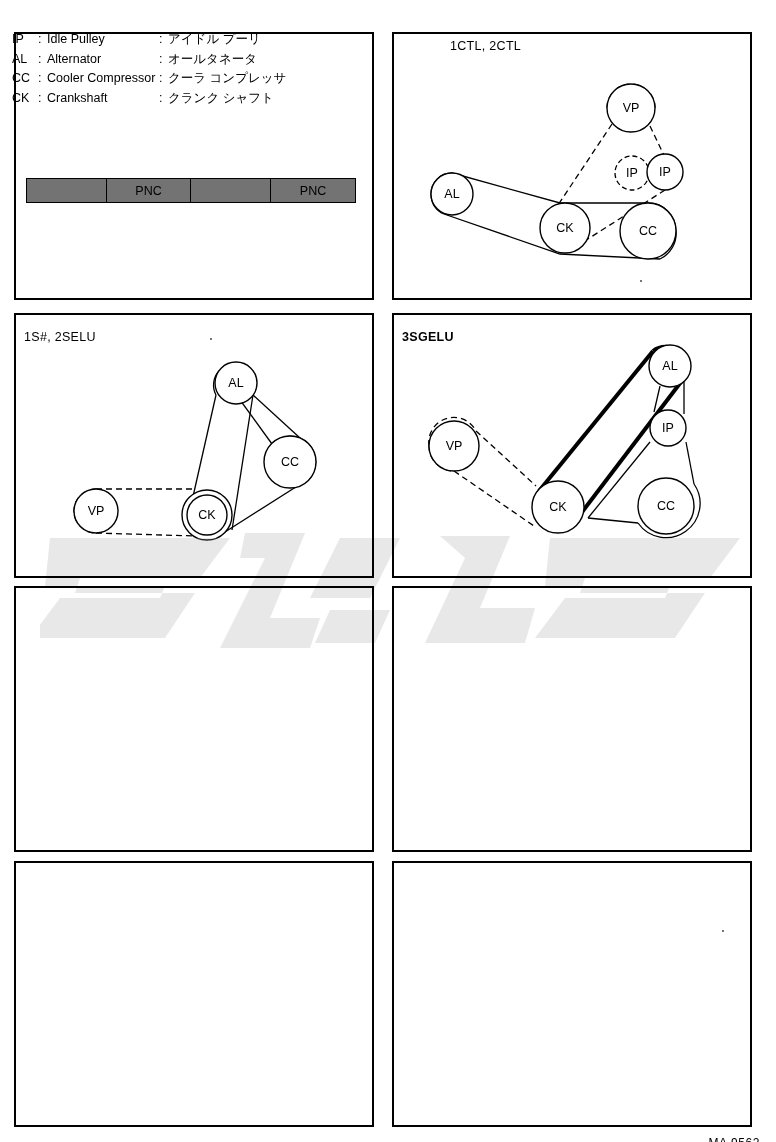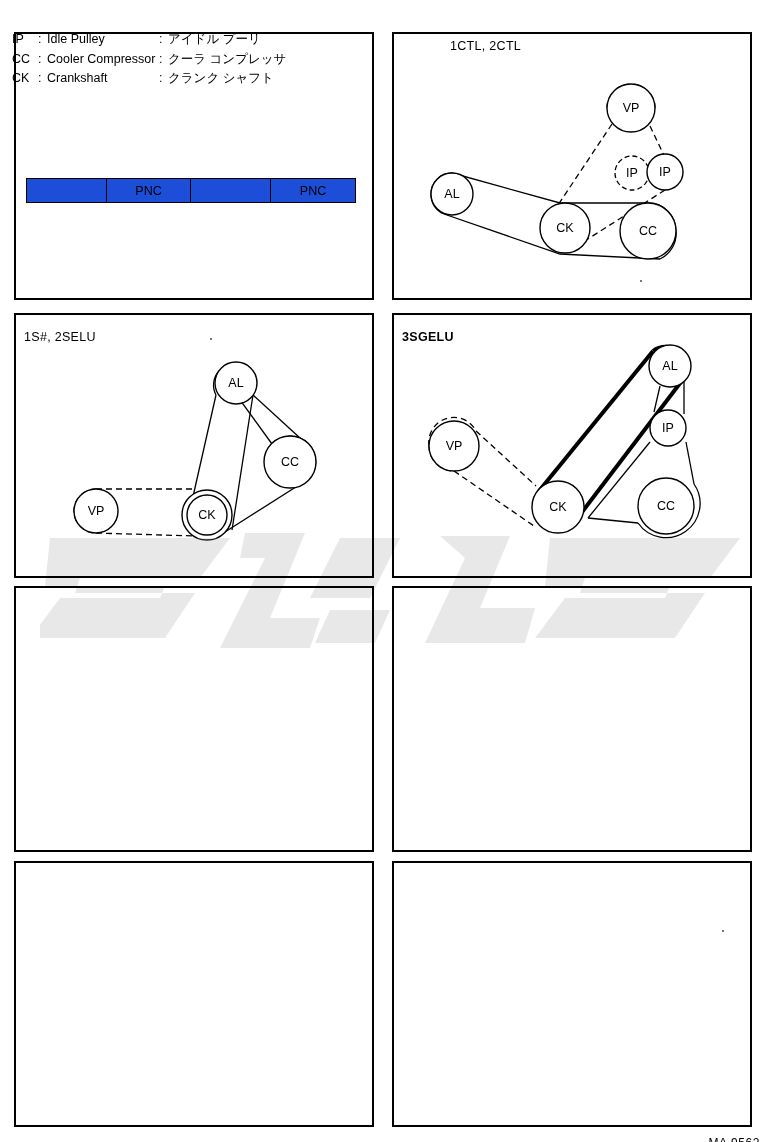--- a/index.html
+++ b/index.html
@@ -69,21 +69,21 @@
   .lg-jp { display: inline-block; }
 
   
   .pnc-table {
     position: absolute;
     left: 26px;
     top: 160px;
     width: 330px;
     border-collapse: collapse;
     z-index: 12;
-    background: #1d4ed8;
+    background: #737373;
   }
   .pnc-table td, .pnc-table th {
     border: 1px solid #000;
     height: 23px;
     font-size: 12.5px;
     font-weight: normal;
     text-align: center;
     padding: 0;
   }
   .pnc-sample { width: 80px; }
@@ -177,20 +177,23 @@
       <path d="M400,38 L470,38 L440,110 L495,110 L485,145 L385,145 L425,60 Z"></path>
       <path d="M510,40 L700,40 L670,80 L545,80 L540,95 L665,95 L635,140 L495,140 L525,100 L625,100 L630,88 L505,88 Z"></path>
     </g>
   </svg>
 
   <div class="panel" style="left:14px; top:14px; width:360px; height:268px;"></div>
 
   <div class="legend-lines">
     <span class="legend-row">
       <span class="lg-code">IP</span><span class="lg-colon">:</span><span class="lg-en">Idle Pulley</span><span class="lg-colon2">:</span><span class="lg-jp">アイドル プーリ</span>
+    </span>
+    <span class="legend-row">
+      <span class="lg-code">AL</span><span class="lg-colon">:</span><span class="lg-en">Alternator</span><span class="lg-colon2">:</span><span class="lg-jp">オールタネータ</span>
     </span>
     <span class="legend-row">
       <span class="lg-code">CC</span><span class="lg-colon">:</span><span class="lg-en">Cooler Compressor</span><span class="lg-colon2">:</span><span class="lg-jp">クーラ コンプレッサ</span>
     </span>
     <span class="legend-row">
       <span class="lg-code">CK</span><span class="lg-colon">:</span><span class="lg-en">Crankshaft</span><span class="lg-colon2">:</span><span class="lg-jp">クランク シャフト</span>
     </span>
   </div>
 
   <table class="pnc-table">

